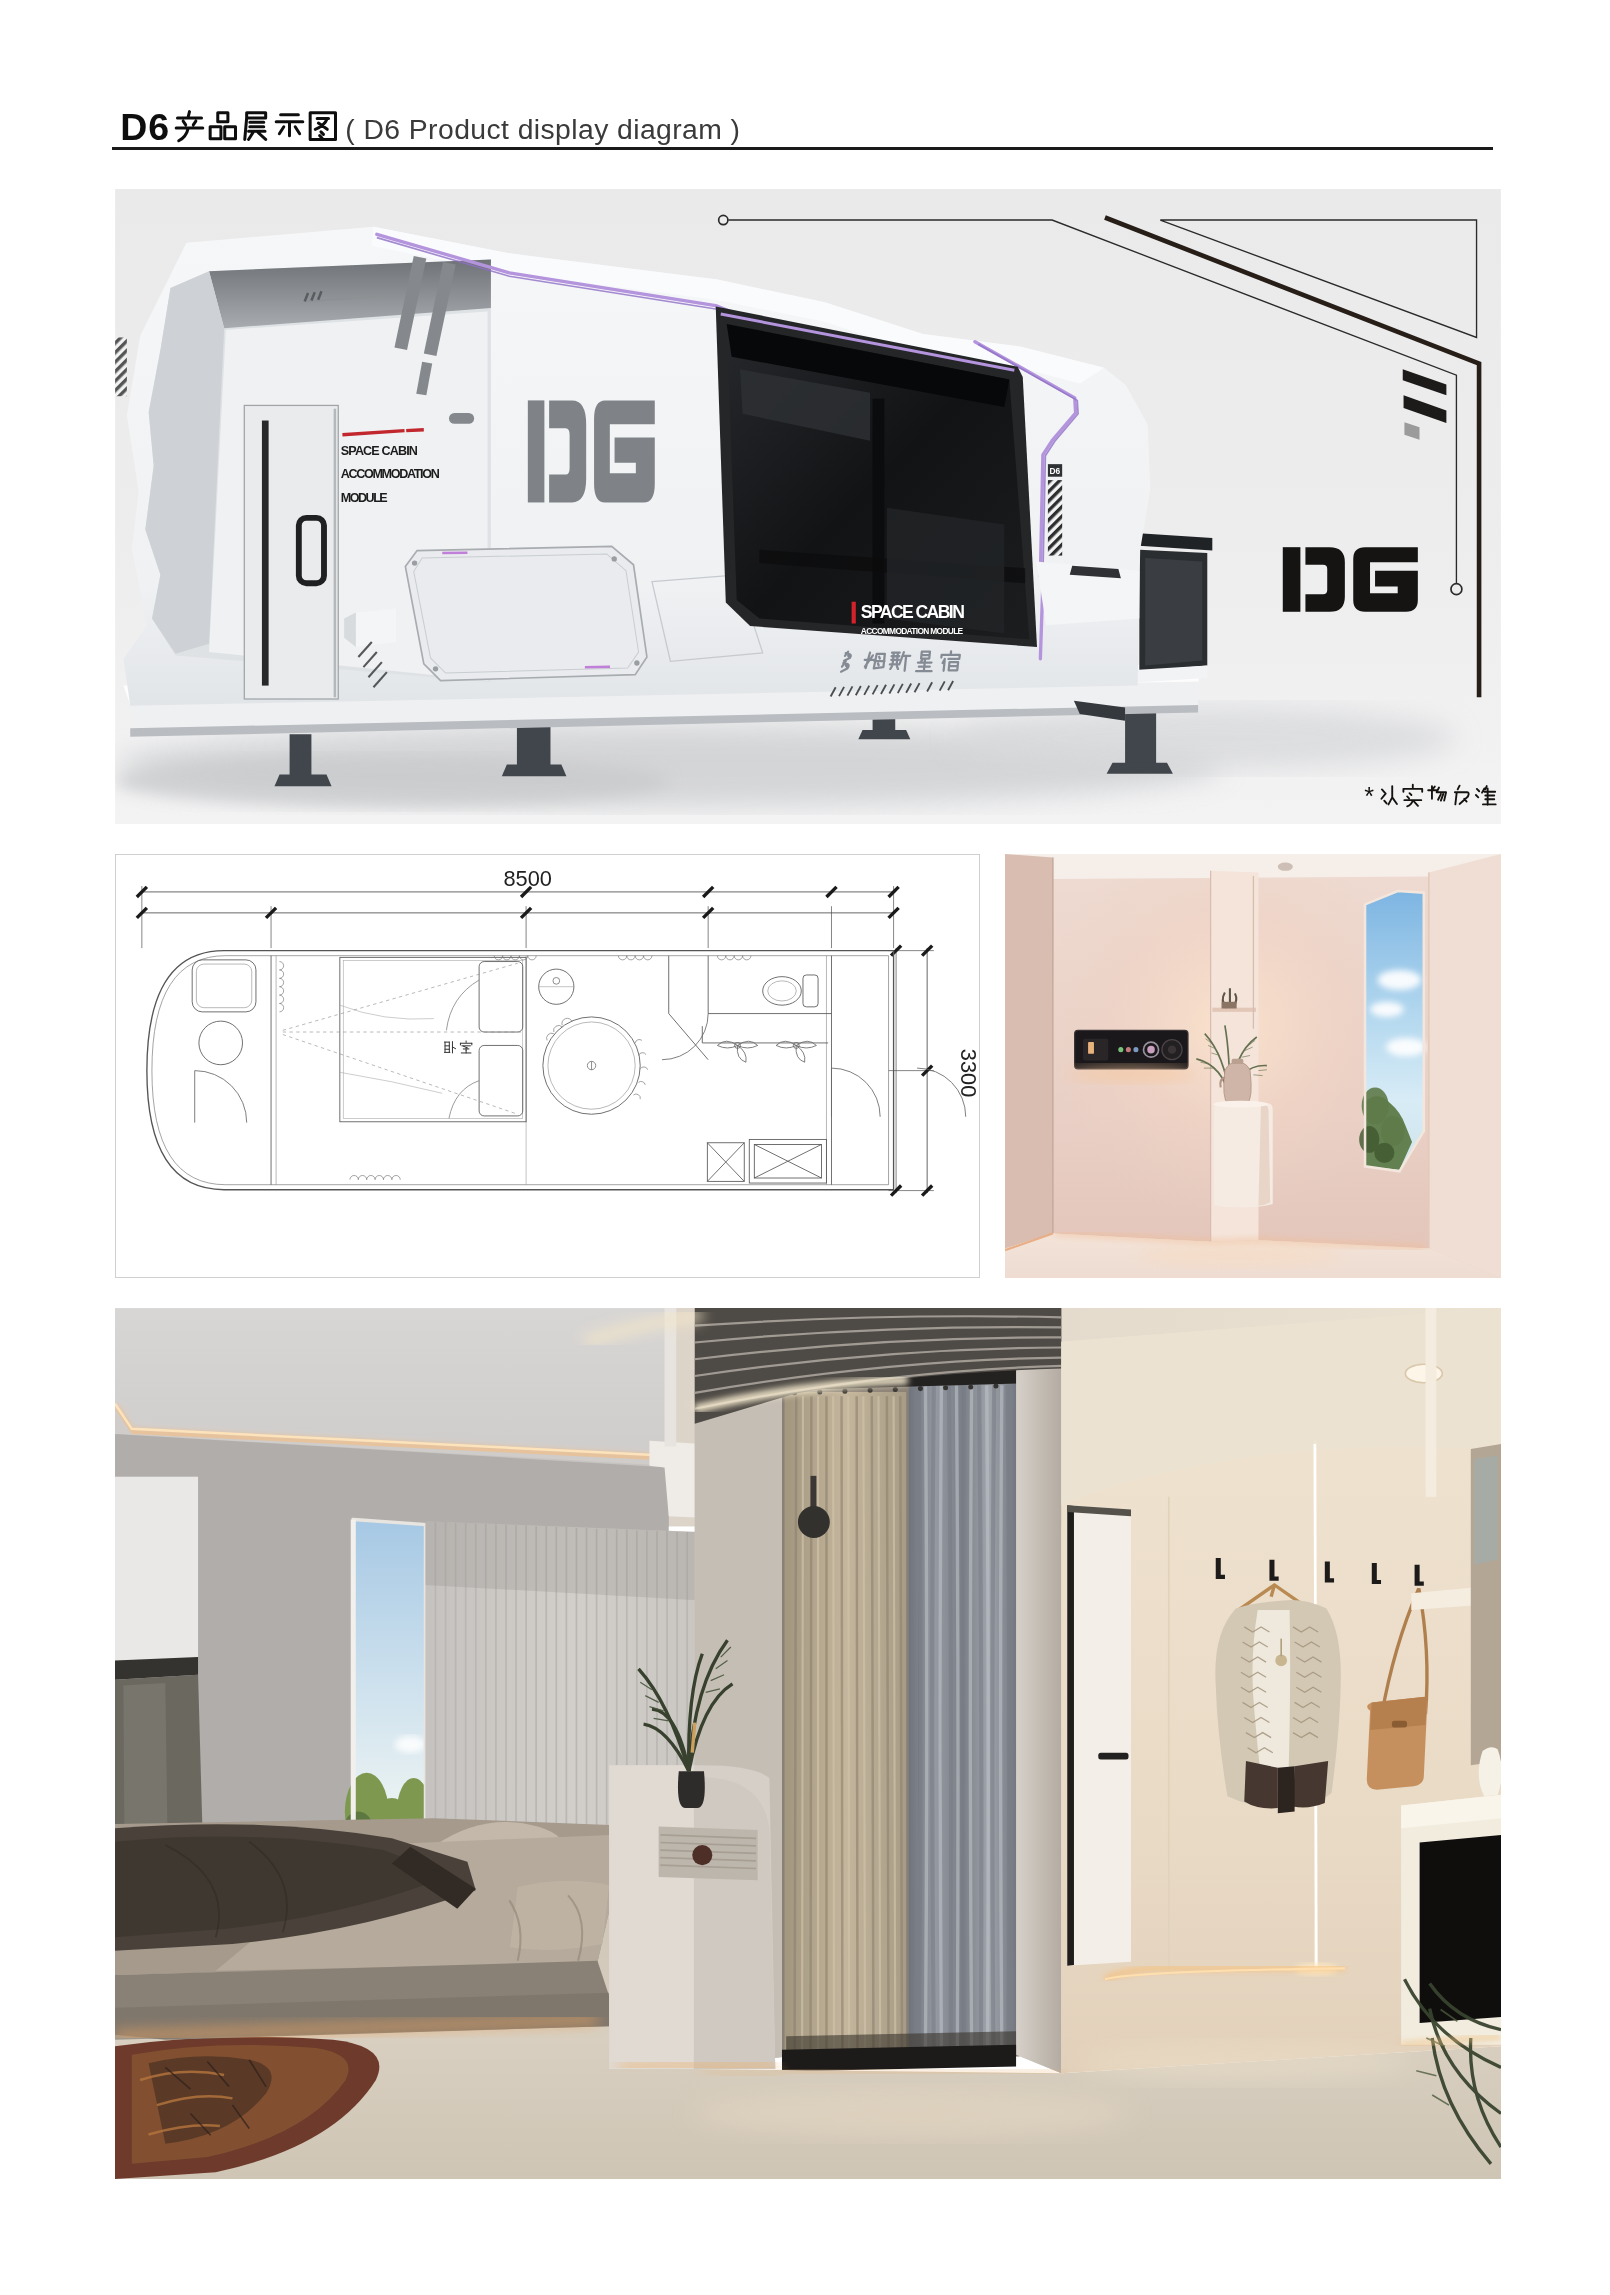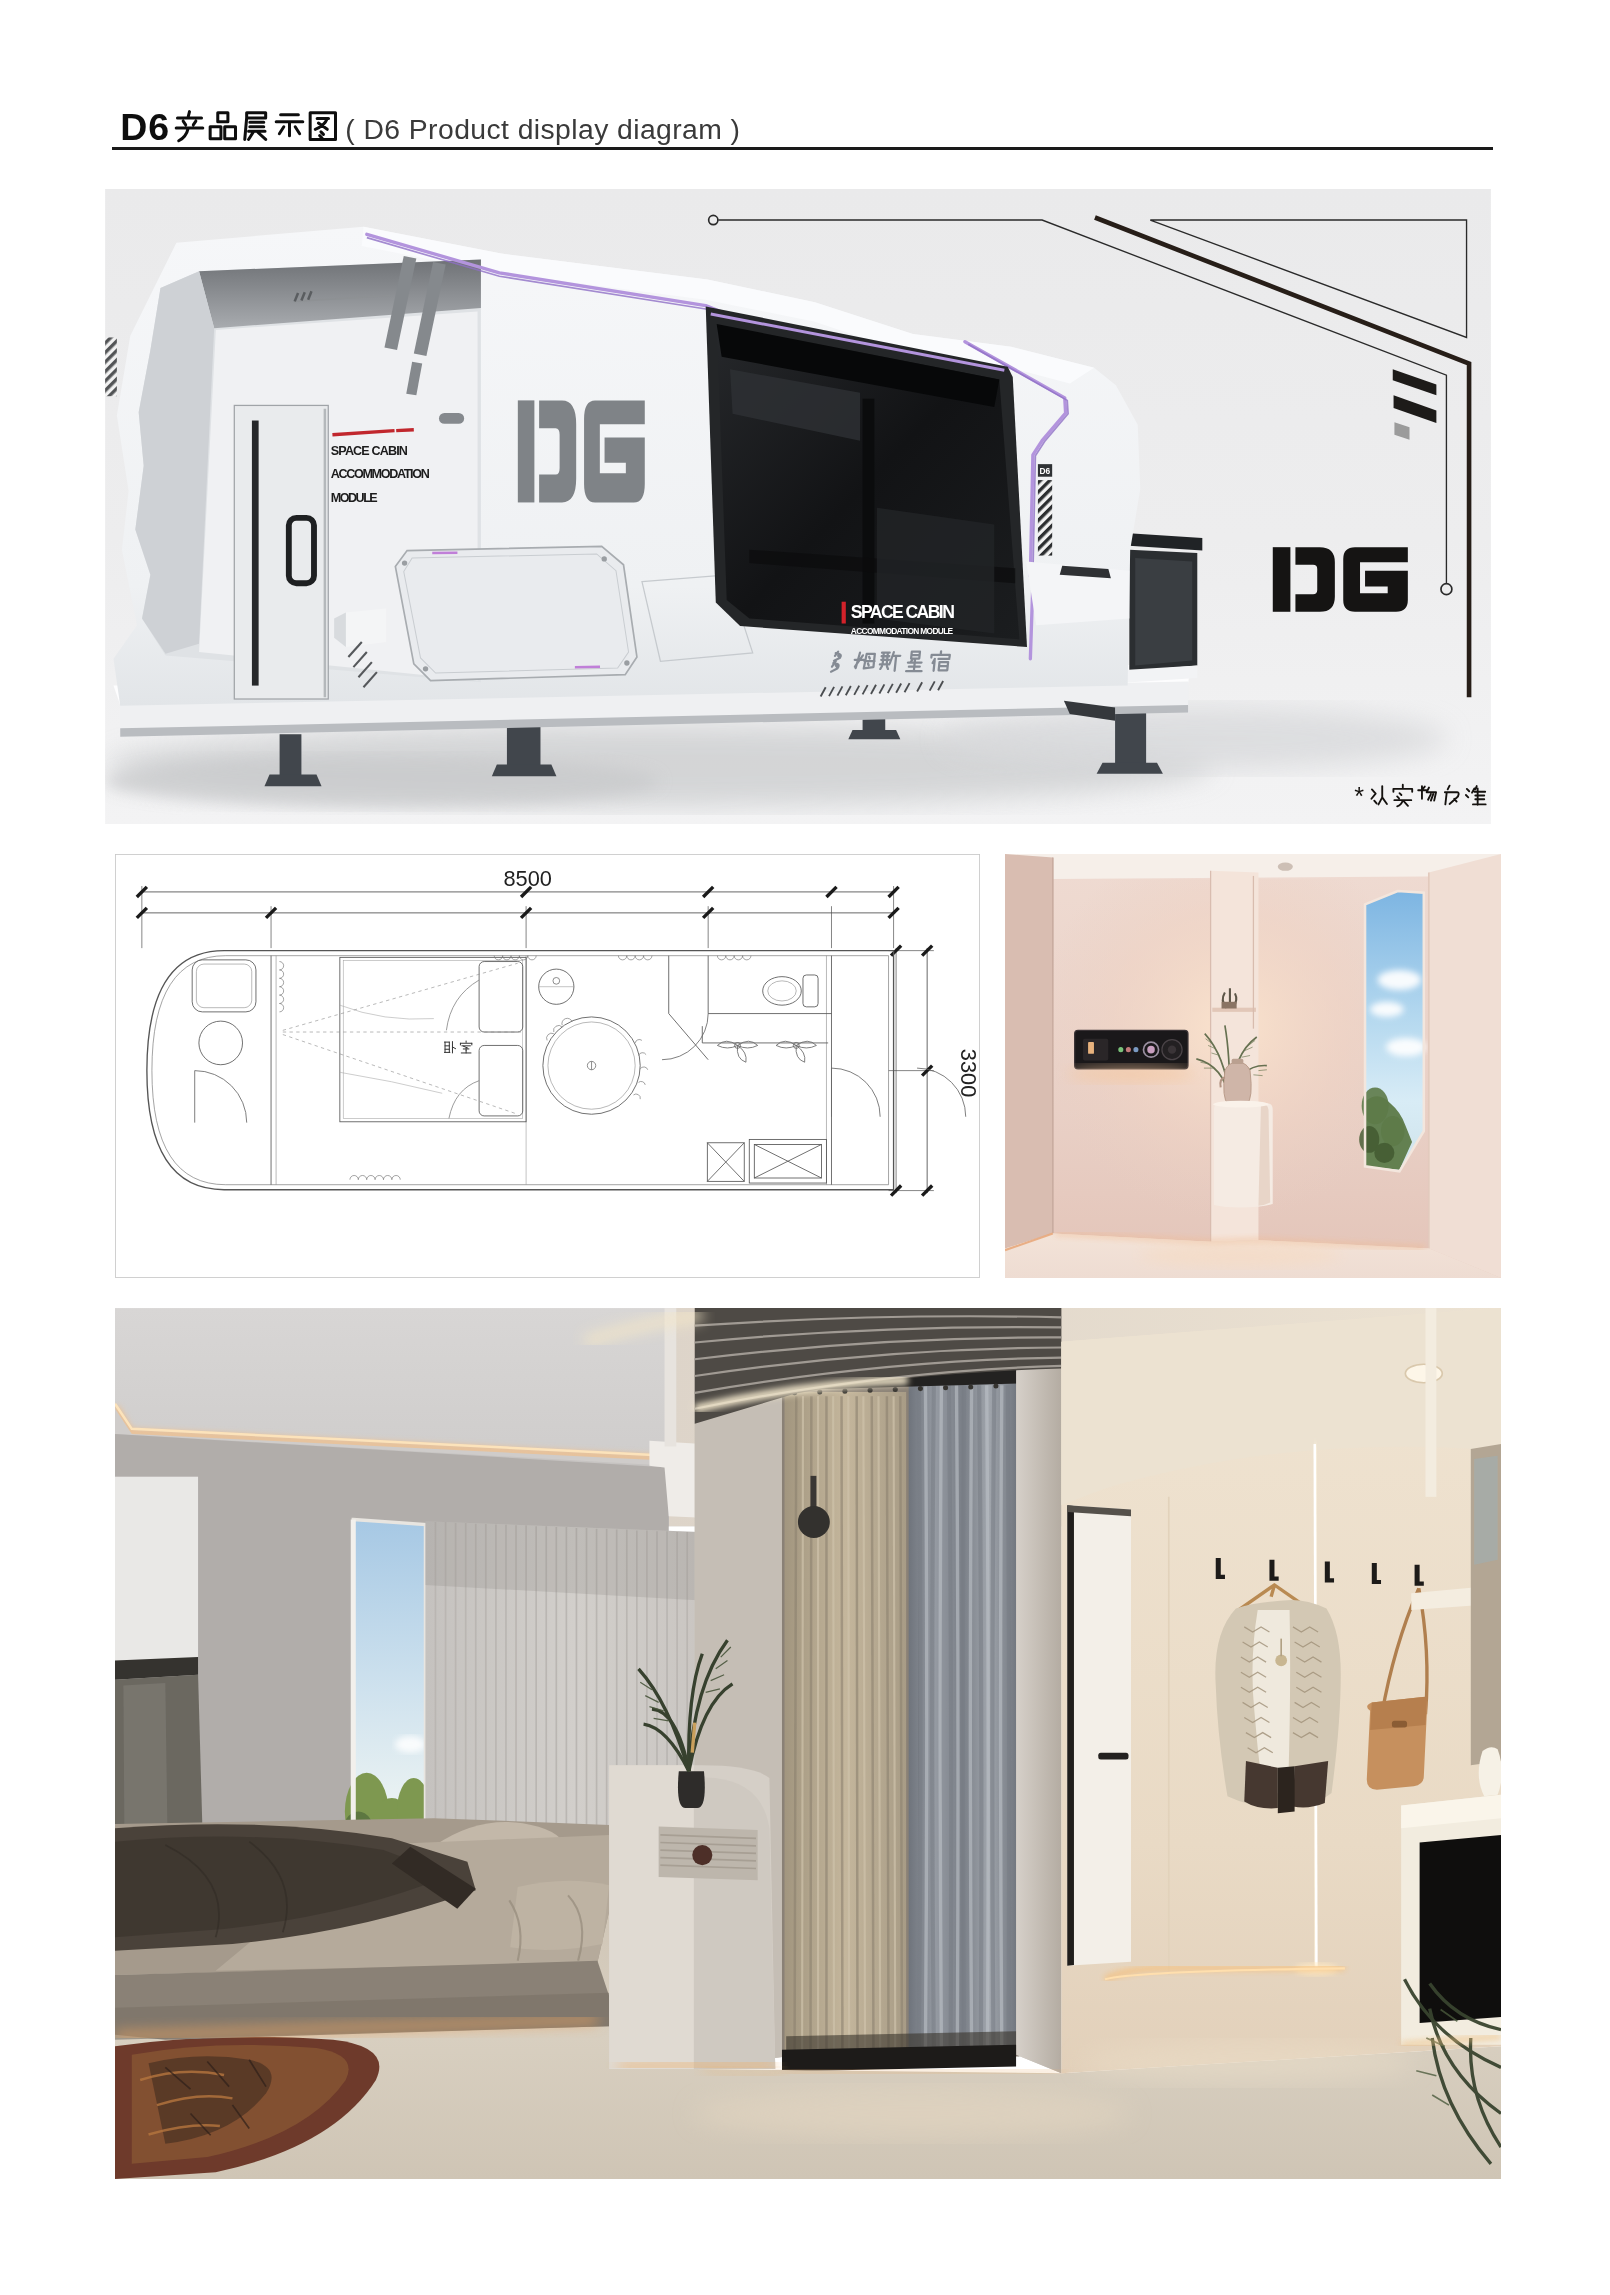--- a/index.html
+++ b/index.html
@@ -72,21 +72,21 @@
         <use href="#hz_pin" transform="translate(105,4) scale(0.38)"></use>
         <use href="#hz_zhan" transform="translate(145,4) scale(0.38)"></use>
         <use href="#hz_shi" transform="translate(185,4) scale(0.38)"></use>
         <use href="#hz_tu" transform="translate(225,4) scale(0.38)"></use>
       </g>
       <text x="271" y="38" font-family="Liberation Sans, sans-serif" font-size="34" fill="#3a3a3a" letter-spacing="0.5">( D6 Product display diagram )</text>
     </svg>
   </div>
   <div class="abs" style="left:112px;top:147px;width:1381px;height:3.4px;background:#1a1a1a;"></div>
 
-  <div class="abs" style="left:105px;top:189px;width:1418px;height:635px;">
+  <div class="abs" style="left:115px;top:189px;width:1418px;height:635px;">
     <svg width="1386" height="635" viewBox="0 0 1652 757">
       <defs>
         <linearGradient id="hbg" x1="0" y1="0" x2="0" y2="1">
           <stop offset="0" stop-color="#eaeaeb"></stop>
           <stop offset="0.55" stop-color="#ededee"></stop>
           <stop offset="1" stop-color="#f3f3f4"></stop>
         </linearGradient>
         <linearGradient id="shTop" x1="0" y1="0" x2="0" y2="1">
           <stop offset="0" stop-color="#6f7276"></stop>
           <stop offset="1" stop-color="#a8abaf"></stop>

